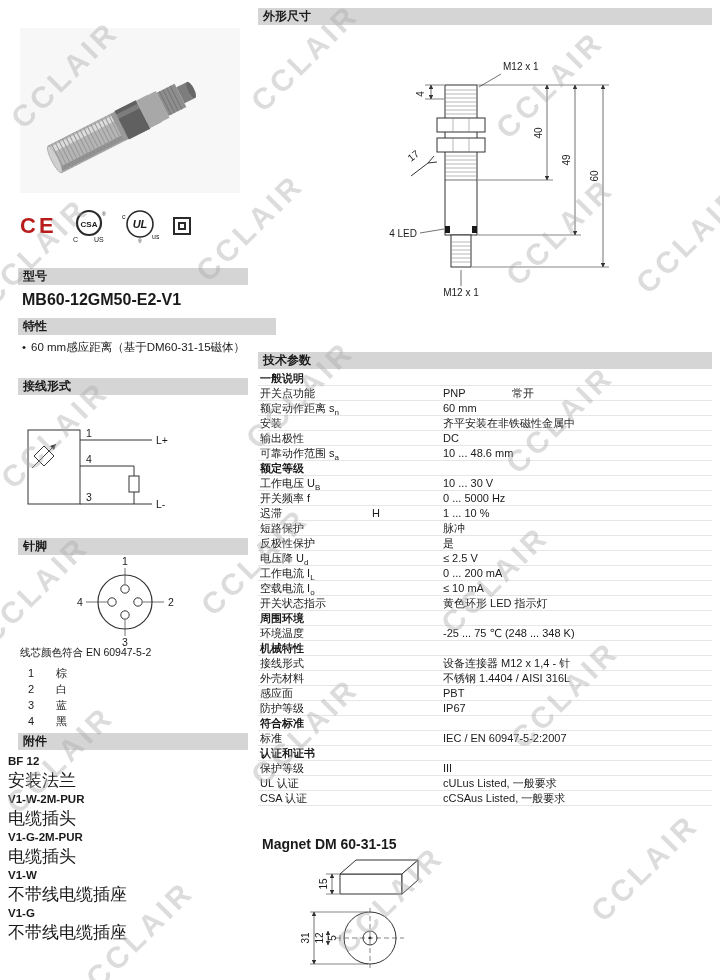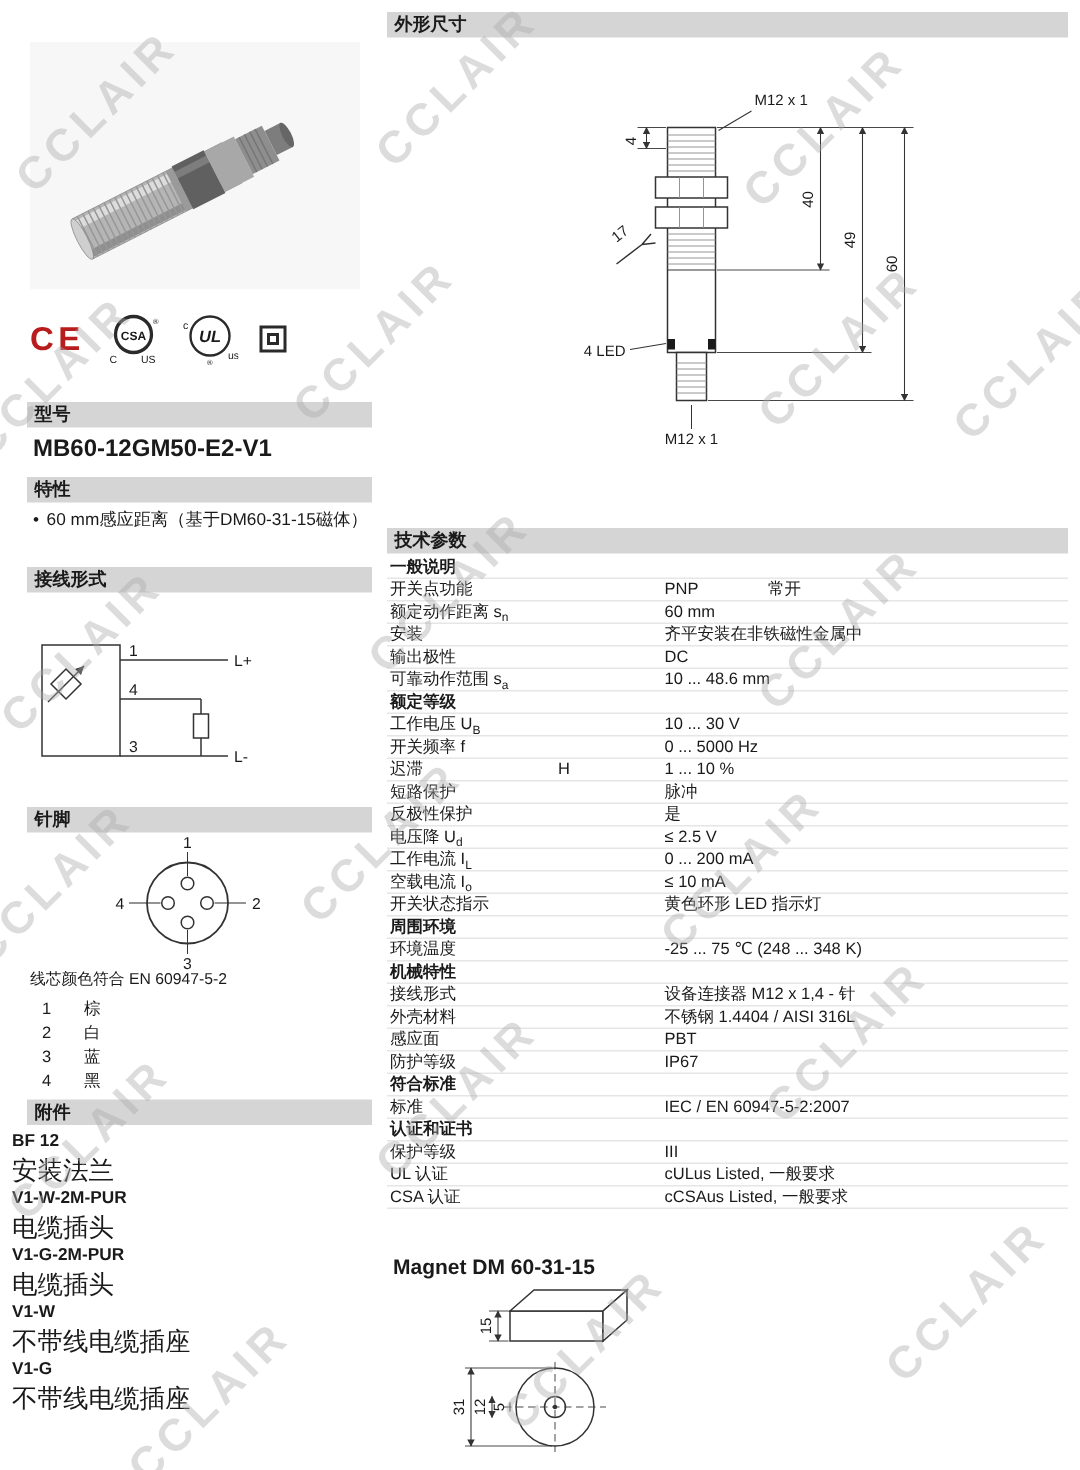--- a/index.html
+++ b/index.html
@@ -7,21 +7,21 @@
   body {
     width:720px; height:980px; position:relative; overflow:hidden;
     font-family:"Liberation Sans","DejaVu Sans",sans-serif; color:#1a1a1a;
   }
   .page { position:absolute; inset:0; }
   .bar {
     position:absolute; height:17px; background:#d5d5d5;
     font-weight:bold; font-size:12px; line-height:17px; padding-left:5px;
   }
   #bar-model { left:18px; top:268px; width:230px; }
-  #bar-features { left:18px; top:318px; width:230px; }
+  #bar-features { left:18px; top:318px; width:258px; }
   #bar-connection { left:18px; top:378px; width:230px; }
   #bar-pins { left:18px; top:538px; width:230px; }
   #bar-accessories { left:18px; top:733px; width:230px; }
   #bar-dims { left:258px; top:8px; width:454px; }
   #bar-tech { left:258px; top:352px; width:454px; }
 
   #photo { position:absolute; left:20px; top:28px; }
   #certs { position:absolute; left:20px; top:205px; width:228px; height:42px;
            display:flex; align-items:center; gap:14px; }
   #ce-mark { font-size:22px; font-weight:bold; letter-spacing:3px; color:#b91c1c; }

